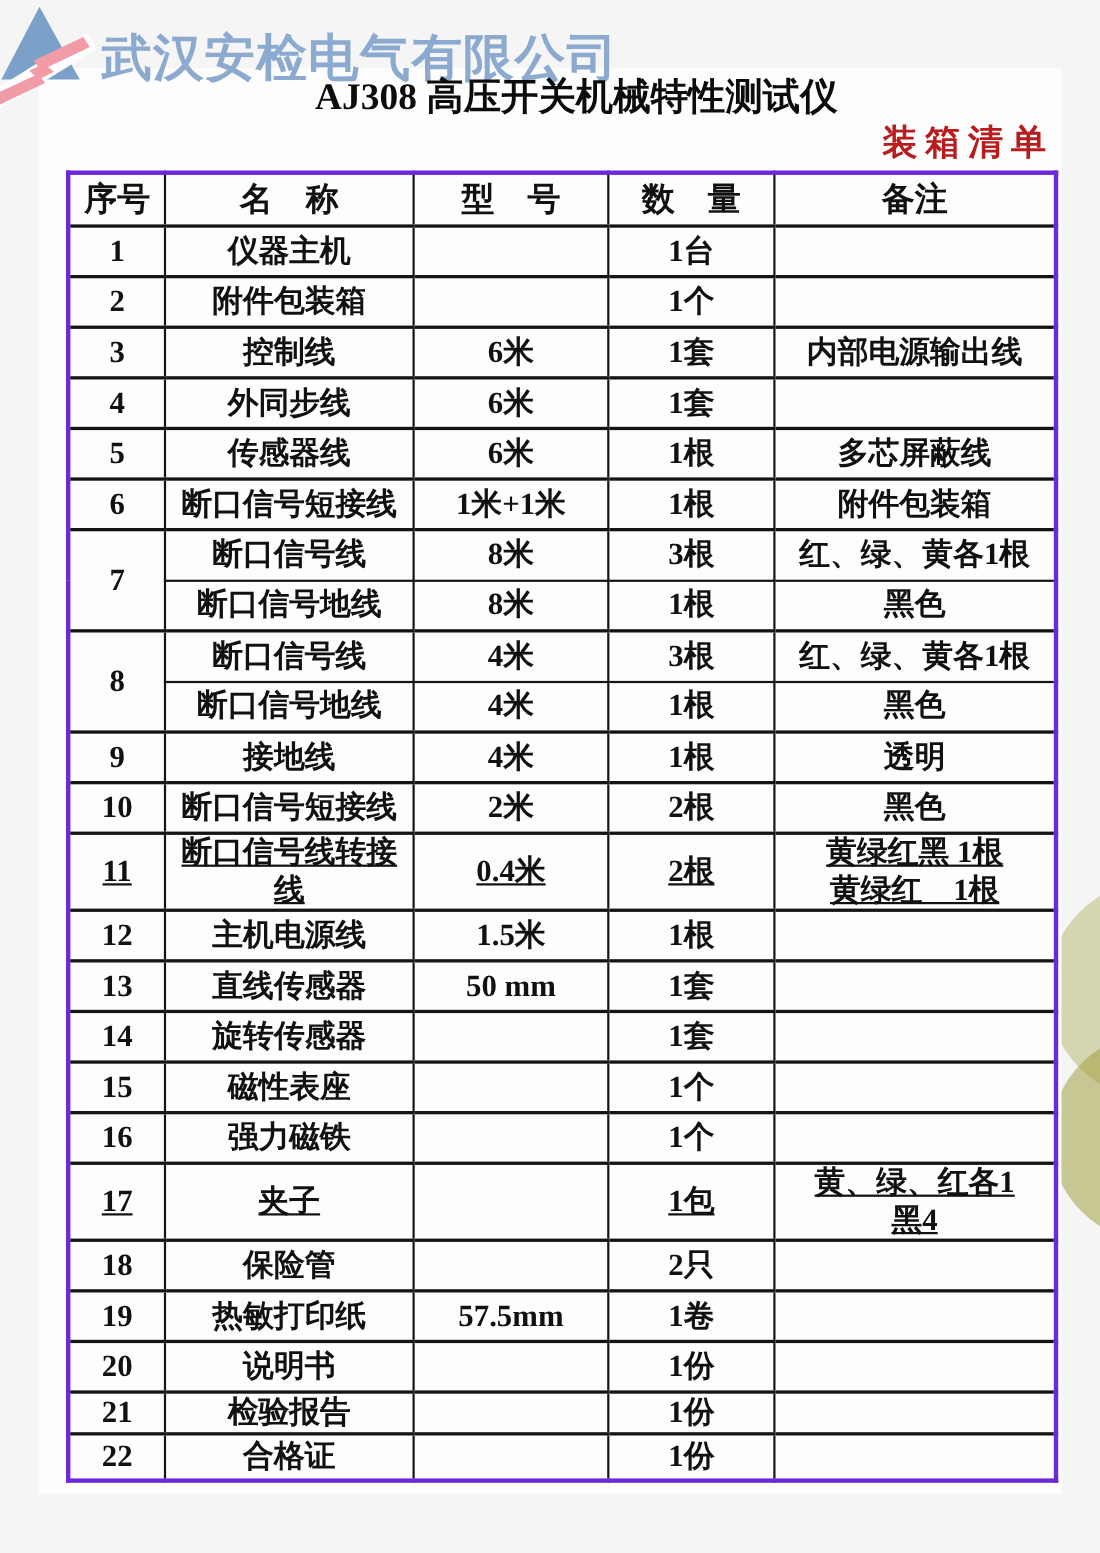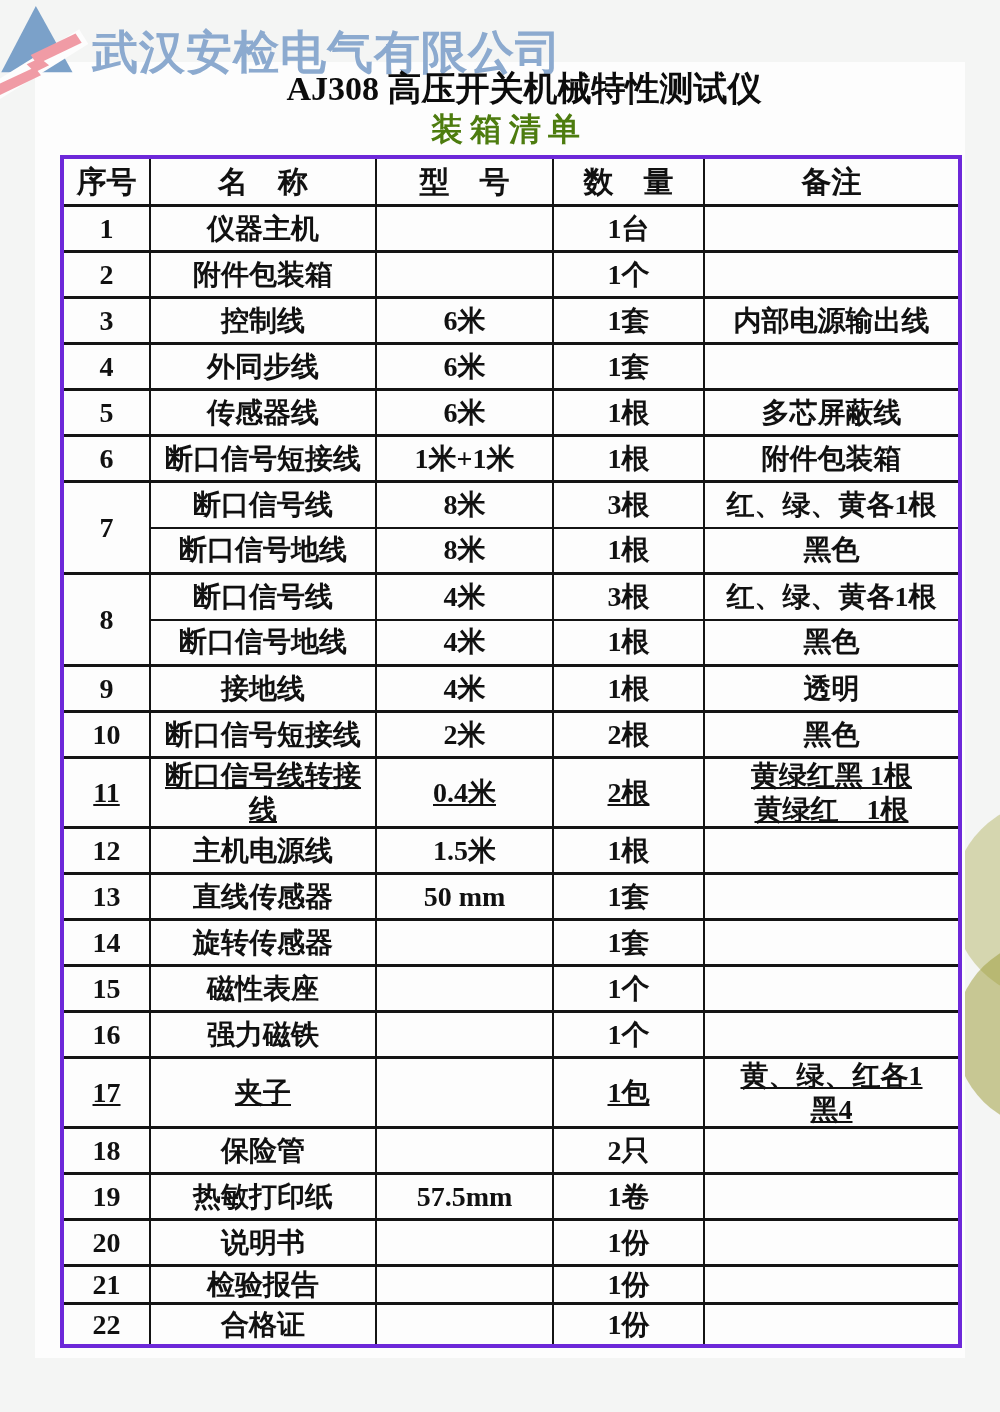--- a/index.html
+++ b/index.html
@@ -29,22 +29,22 @@
     font-weight:bold;font-size:46px;line-height:52px;
     color:#8caacf;letter-spacing:1px;white-space:nowrap;margin-top:18px;
   }
   .title{
     position:absolute;left:75px;top:70px;width:898px;
     text-align:center;font-weight:bold;font-size:34px;line-height:38px;
     color:#0c0c0c;white-space:nowrap;
   }
   .subtitle{
     position:absolute;left:60px;top:111px;width:898px;
-    text-align:center;font-weight:bold;font-size:32px;line-height:36px;
-    letter-spacing:7px;color:#4d7c0f;
+    text-align:right;font-weight:bold;font-size:32px;line-height:36px;
+    letter-spacing:7px;color:#b91c1c;
   }
   table.packing{
     position:absolute;left:60px;top:155px;
     width:898px;table-layout:fixed;
     border-collapse:collapse;
     border:4px solid #6d28d9;
   }
   .packing th,.packing td{
     border:2px solid #141414;
     text-align:center;vertical-align:middle;

